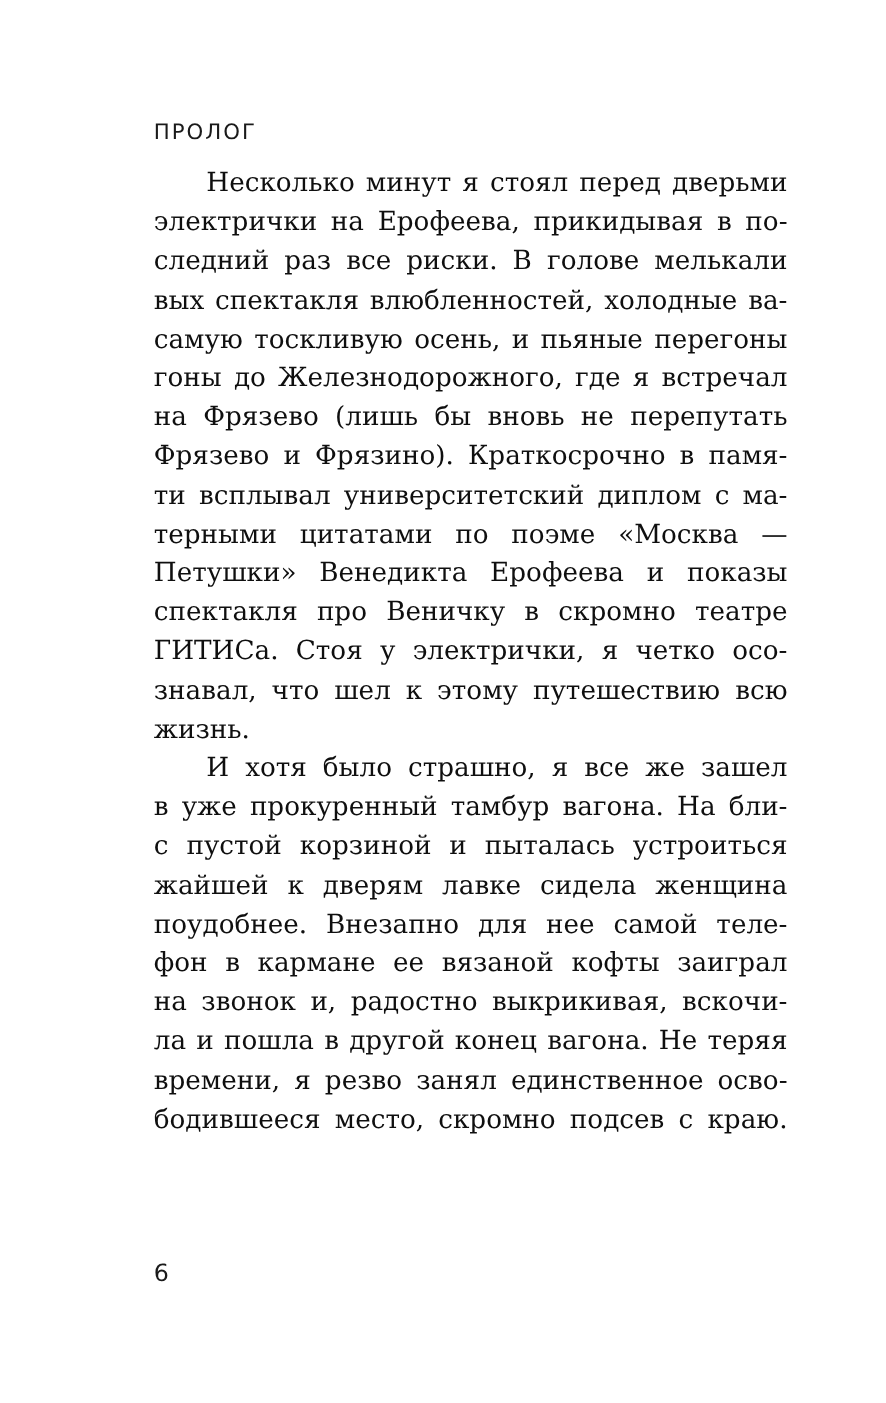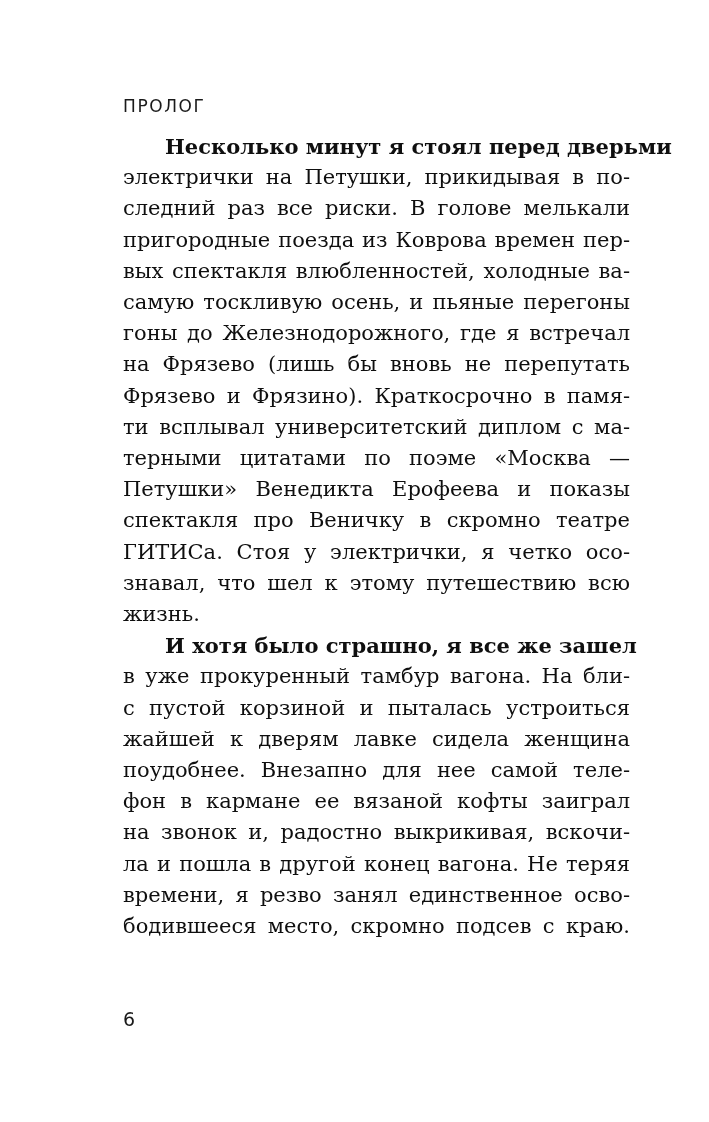--- a/index.html
+++ b/index.html
@@ -35,43 +35,42 @@
     line-height: 31.2px;
     color: #0f0f0f;
   }
   .paragraph { margin: 0; }
   .line {
     text-align: justify;
     
     text-align-last: justify;
     white-space: nowrap;
   }
-  .line.indent { text-indent: 42px; font-weight: bold; }
+  .line.indent { text-indent: 42px; }
   .line.para-end { text-align-last: left; }
   .folio {
     position: absolute;
     left: 123px;
     top: 1008px;
     font-family: "DejaVu Sans", sans-serif;
     font-size: 19px;
     color: #1a1a1a;
   }
 </style>
 </head>
 <body>
 
 <div class="page">
   <div class="running-head">ПРОЛОГ</div>
 
   <div class="body-text">
       <div class="paragraph">
         <div class="line indent">Несколько минут я стоял перед дверьми</div>
-        <div class="line">электрички на Петушки, прикидывая в по-</div>
+        <div class="line">электрички на Ерофеева, прикидывая в по-</div>
         <div class="line">следний раз все риски. В голове мелькали</div>
-        <div class="line">пригородные поезда из Коврова времен пер-</div>
         <div class="line">вых спектакля влюбленностей, холодные ва-</div>
         <div class="line">самую тоскливую осень, и пьяные перегоны</div>
         <div class="line">гоны до Железнодорожного, где я встречал</div>
         <div class="line">на Фрязево (лишь бы вновь не перепутать</div>
         <div class="line">Фрязево и Фрязино). Краткосрочно в памя-</div>
         <div class="line">ти всплывал университетский диплом с ма-</div>
         <div class="line">терными цитатами по поэме «Москва —</div>
         <div class="line">Петушки» Венедикта Ерофеева и показы</div>
         <div class="line">спектакля про Веничку в скромно театре</div>
         <div class="line">ГИТИСа. Стоя у электрички, я четко осо-</div>

